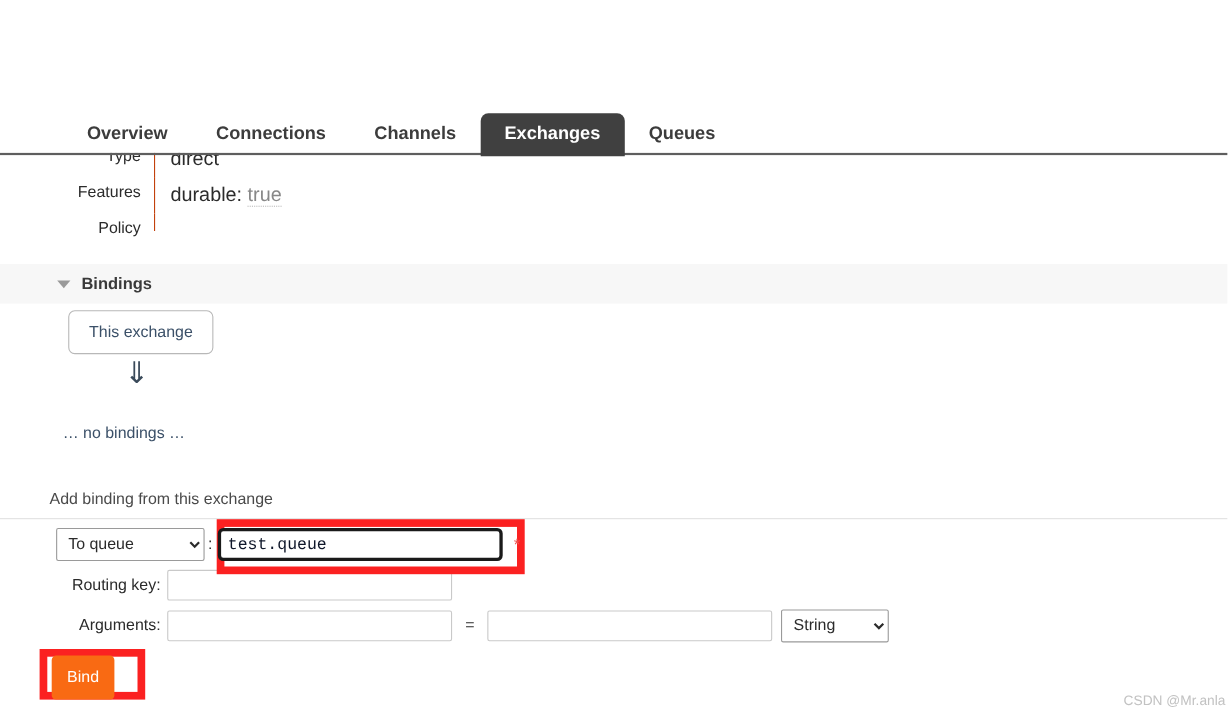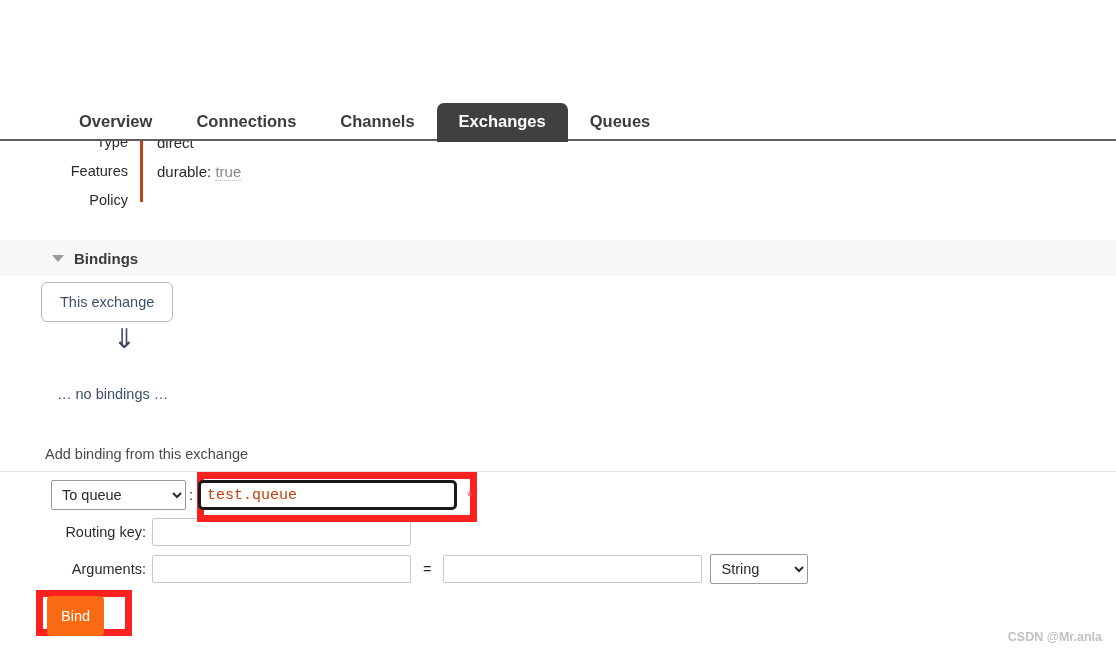--- a/index.html
+++ b/index.html
@@ -154,23 +154,23 @@
     width: 95px;
     text-align: right;
     padding: 6px 12px 6px 0;
     font-size: 14.5px;
     color: #2b2b2b;
     box-sizing: border-box;
   }
   .dvalue {
     flex: 1;
     padding: 6px 0 6px 14px;
-    font-size: 15px;
+    font-size: 18px;
     color: #2b2b2b;
-    border-left: 3px solid #c2410c;
+    border-left: 1px solid #c2410c;
     min-height: 16px;
     box-sizing: border-box;
   }
   .dvalue .muted {
     color: #888;
     border-bottom: 1px dotted #bbb;
   }
   #row-type { position: relative; top: 0; }
 
   
@@ -193,21 +193,21 @@
     border-top: 7px solid #9a9a9a;
   }
   #bindings-title {
     font-size: 15px;
     font-weight: bold;
     color: #3a3a3a;
   }
 
   #this-exchange {
     position: absolute;
-    left: 41px;
+    left: 62px;
     top: 282px;
     border: 1px solid #b8b8b8;
     border-radius: 6px;
     padding: 11px 18px;
     font-size: 14.5px;
     color: #3b5068;
     background: #fff;
   }
   #down-arrow {
     position: absolute;
@@ -273,21 +273,21 @@
     height: 30px;
     box-sizing: border-box;
   }
   #select-dest { width: 135px; margin-left: 51px; }
   #select-argtype { width: 98px; margin-left: 8px; }
   .colon { margin: 0 5px 0 3px; font-size: 14.5px; }
 
   input.ui-input {
     font-family: "Liberation Sans", sans-serif;
     font-size: 14px;
-    color: #c2410c;
+    color: #0f172a;
     background: #ffffff;
     border: 1px solid #c9c9c9;
     border-radius: 2px;
     height: 28px;
     box-sizing: border-box;
     padding: 3px 12px;
   }
   #input-dest {
     width: 259px;
     height: 30px;
@@ -336,25 +336,24 @@
     background: transparent;
     z-index: 2;
     pointer-events: none;
   }
   #annot-input { left: 197px; top: 472px; width: 280px; height: 50px; }
   #annot-bind  { left: 36px;  top: 590px; width: 96px;  height: 46px; }
 
   
   #watermark {
     position: absolute;
-    right: 14px;
+    right: 2px;
     bottom: 7px;
     font-size: 12.5px;
     color: #c2c2c2;
-    font-weight: bold;
   }
 </style>
 </head>
 <body>
 
 <div id="header">
 
   <div id="logo-row">
     <div class="logo-mark">
       <div class="ear-l"></div>

